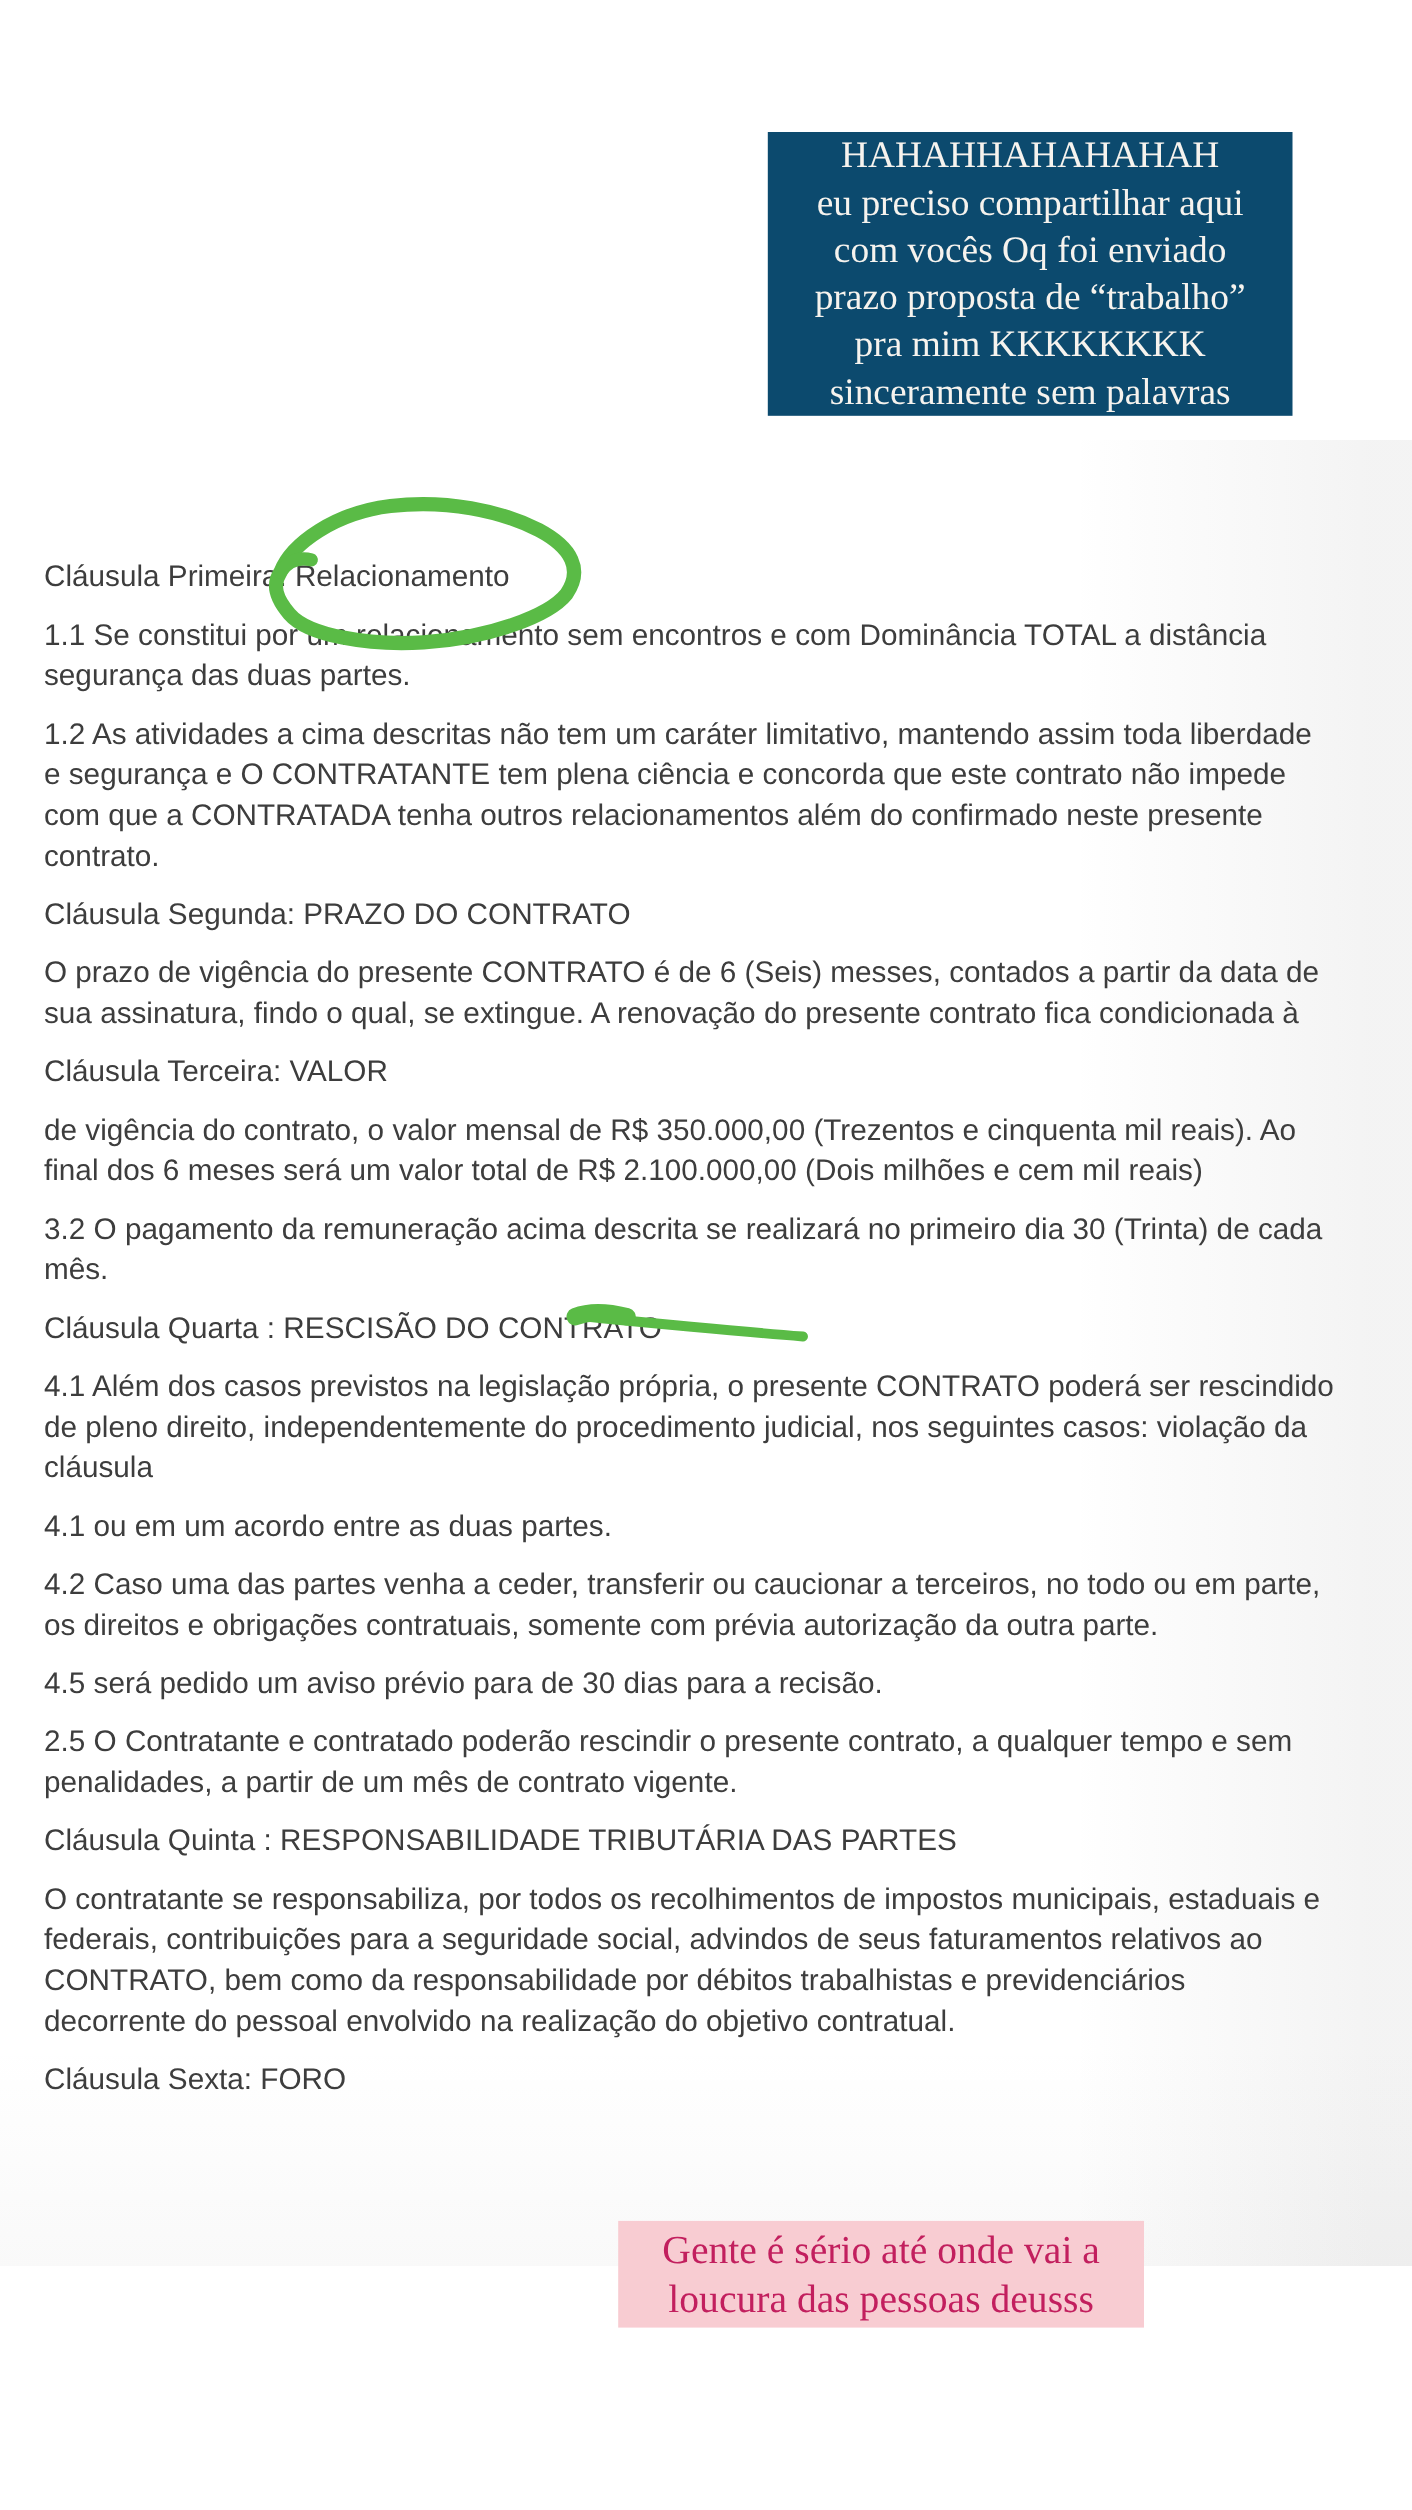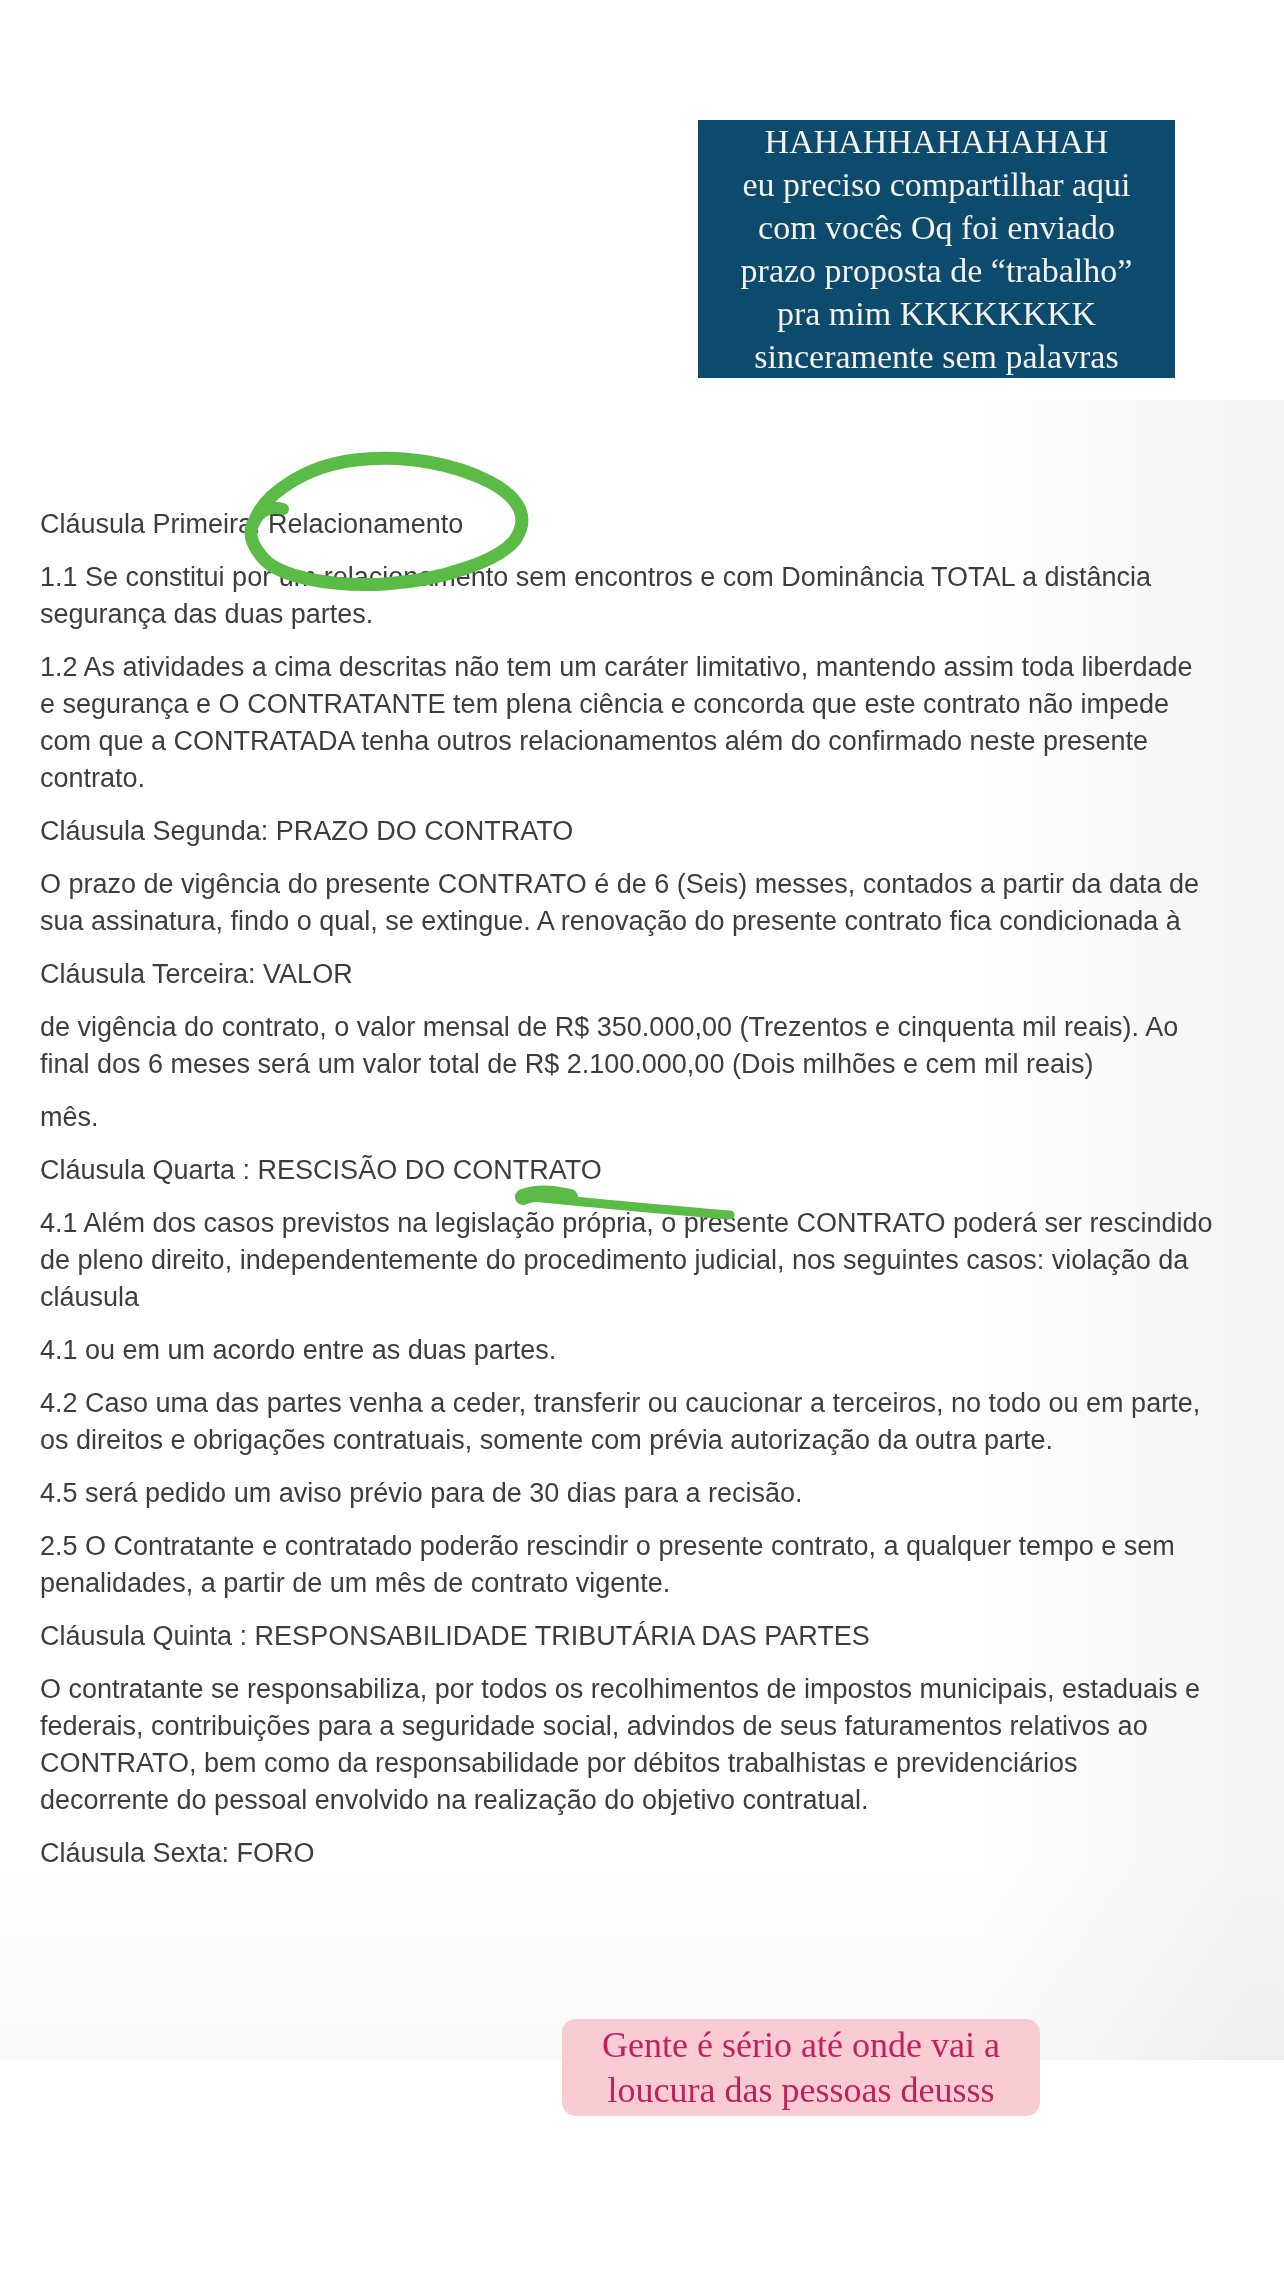--- a/index.html
+++ b/index.html
@@ -80,20 +80,21 @@
         <div class="doc-line">sua assinatura, findo o qual, se extingue. A renovação do presente contrato fica condicionada à</div>
       </div>
       <div class="doc-block heading">
         <div class="doc-line">Cláusula Terceira: VALOR</div>
       </div>
       <div class="doc-block paragraph">
         <div class="doc-line">de vigência do contrato, o valor mensal de R$ 350.000,00 (Trezentos e cinquenta mil reais). Ao</div>
         <div class="doc-line">final dos 6 meses será um valor total de R$ 2.100.000,00 (Dois milhões e cem mil reais)</div>
       </div>
       <div class="doc-block paragraph">
+        <div class="doc-line">3.2 O pagamento da remuneração acima descrita se realizará no primeiro dia 30 (Trinta) de cada</div>
         <div class="doc-line">mês.</div>
       </div>
       <div class="doc-block heading">
         <div class="doc-line">Cláusula Quarta : RESCISÃO DO CONTRATO</div>
       </div>
       <div class="doc-block paragraph">
         <div class="doc-line">4.1 Além dos casos previstos na legislação própria, o presente CONTRATO poderá ser rescindido</div>
         <div class="doc-line">de pleno direito, independentemente do procedimento judicial, nos seguintes casos: violação da</div>
         <div class="doc-line">cláusula</div>
       </div>
@@ -143,18 +144,18 @@
 
   <div class="black-note" style="background: #0c4a6e; color: rgb(246, 243, 238);">
     <div class="note-line">HAHAHHAHAHAHAH</div>
     <div class="note-line">eu preciso compartilhar aqui</div>
     <div class="note-line">com vocês Oq foi enviado</div>
     <div class="note-line">prazo proposta de “trabalho”</div>
     <div class="note-line">pra mim KKKKKKKK</div>
     <div class="note-line">sinceramente sem palavras</div>
   </div>
 
-  <div class="pink-note" style="background: rgb(248, 204, 210); color: rgb(194, 31, 94); border-radius: 14px;">
+  <div class="pink-note" style="background: rgb(248, 204, 210); color: rgb(194, 31, 94);">
     <div class="note-line">Gente é sério até onde vai a</div>
     <div class="note-line">loucura das pessoas deusss</div>
   </div>
 
 </div>
 
 </body></html>

